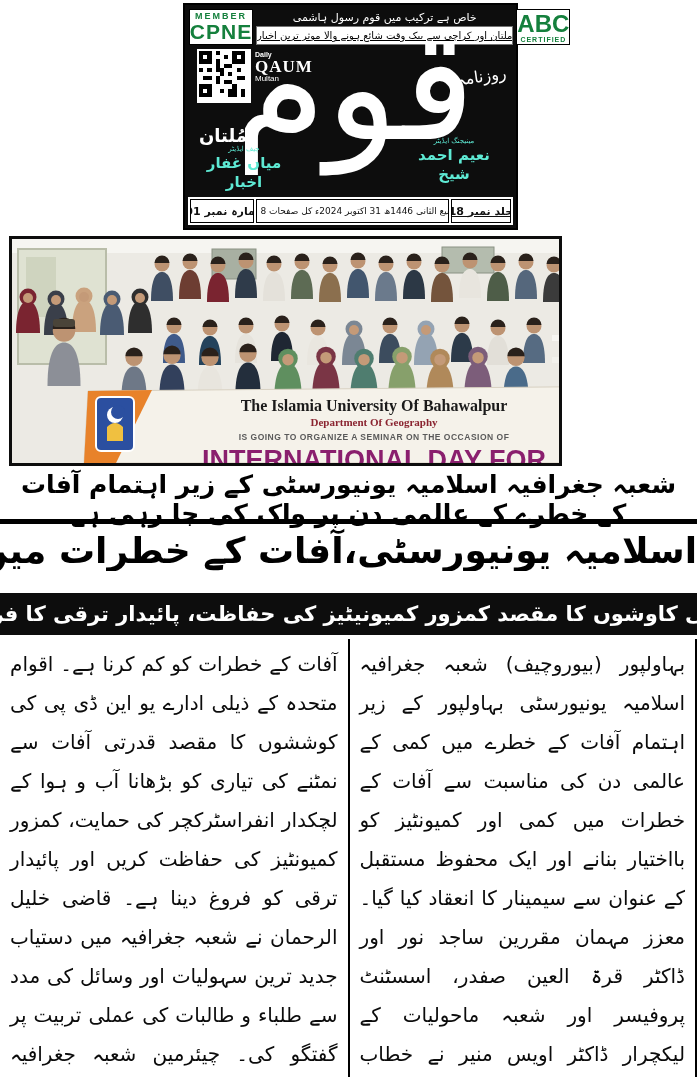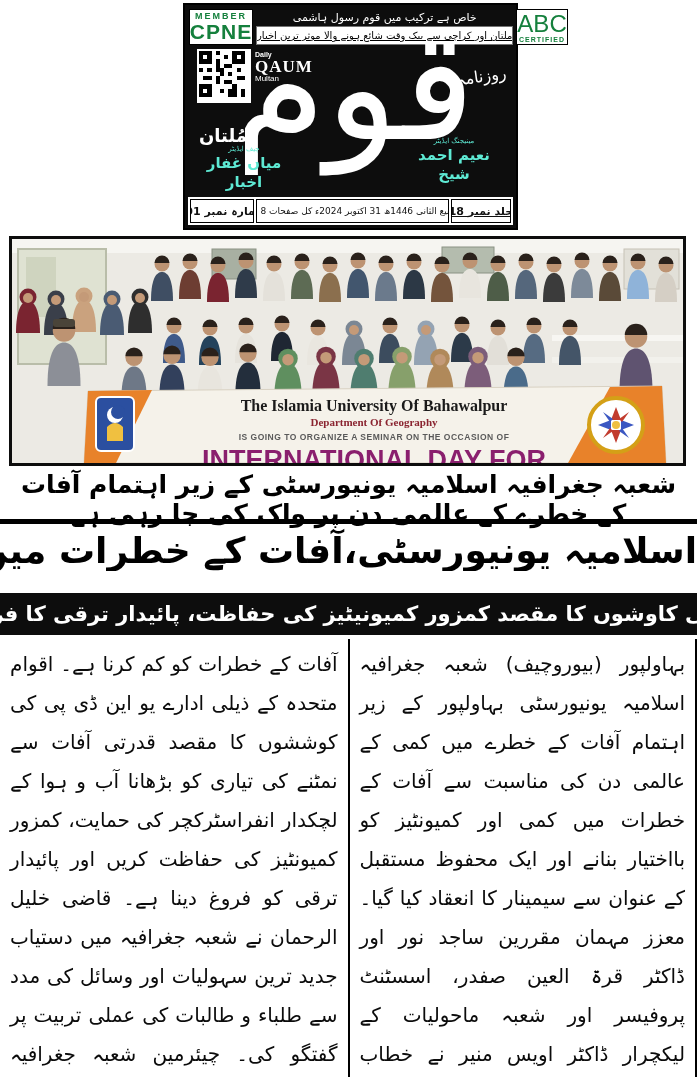--- a/index.html
+++ b/index.html
@@ -10,21 +10,21 @@
   
   .masthead{position:absolute;left:183px;top:3px;width:335px;height:227px;
             background:#0d0d0d;border:2px solid #000;box-sizing:border-box;}
   .mh-top{position:absolute;left:4px;top:4px;right:4px;height:36px;display:flex;gap:3px;}
   .badge{background:#fff;color:#15803d;border:1px solid #000;display:flex;flex-direction:column;
          align-items:center;justify-content:center;line-height:1;}
   .badge.cpne{width:62px;}
   .badge.cpne .b1{font-size:9px;font-weight:bold;letter-spacing:2px;}
   .badge.cpne .b2{font-size:21px;font-weight:bold;letter-spacing:1px;text-align:right;}
   .badge.abc{width:64px;}
-  .badge.abc .b1{font-size:24px;font-weight:normal;}
+  .badge.abc .b1{font-size:24px;font-weight:bold;}
   .badge.abc .b2{font-size:7px;font-weight:bold;letter-spacing:1px;}
   .slogans{flex:1;display:flex;flex-direction:column;}
   .slogan1{flex:1;background:#0d0d0d;color:#fff;font-size:11px;display:flex;align-items:center;
            justify-content:center;white-space:nowrap;overflow:hidden;}
   .slogan2{flex:1;background:#fff;color:#000;font-size:10px;display:flex;align-items:center;
            justify-content:center;border:1px solid #737373;white-space:nowrap;overflow:hidden;text-decoration:underline;}
   .qr{position:absolute;left:12px;top:44px;width:50px;height:50px;background:#fff;padding:2px;}
   .logo-small{position:absolute;left:70px;top:46px;color:#fff;line-height:1;}
   .logo-small .d{font-size:7px;font-weight:bold;}
   .logo-small .q{font-size:17px;font-weight:bold;letter-spacing:1px;font-family:"Liberation Serif",serif;}
@@ -40,21 +40,21 @@
   .editor.managing{right:12px;top:132px;width:100px;}
   .mh-bottom{position:absolute;left:3px;right:3px;bottom:3px;height:28px;background:#fff;
              display:flex;align-items:stretch;gap:2px;padding:2px;box-sizing:border-box;}
   .mh-cell{border:1.5px solid #000;display:flex;align-items:center;justify-content:center;
            font-size:10px;white-space:nowrap;overflow:hidden;background:#fff;}
   .mh-cell.issue{width:62px;font-weight:bold;font-size:11px;}
   .mh-cell.volume{width:58px;font-weight:bold;font-size:11px;text-decoration:underline;}
   .mh-cell.date{flex:1;font-size:9px;}
 
   
-  .photo{position:absolute;left:9px;top:236px;width:677px;height:230px;border:3px solid #0d0d0d;
+  .photo{position:absolute;left:9px;top:236px;width:553px;height:230px;border:3px solid #0d0d0d;
          box-sizing:border-box;background:#eceae4;overflow:hidden;}
   .photo svg{display:block;}
 
   
   .caption{position:absolute;left:9px;top:470px;width:679px;text-align:center;
            font-size:25px;font-weight:bold;color:#000;}
   .headline{position:absolute;left:0;top:519px;width:697px;border-top:5px solid #000;
             padding-top:6px;text-align:center;font-size:36px;font-weight:bold;color:#000;
             white-space:nowrap;overflow:hidden;}
   .subhead{position:absolute;left:0;top:593px;width:697px;height:42px;background:#0d0d0d;

